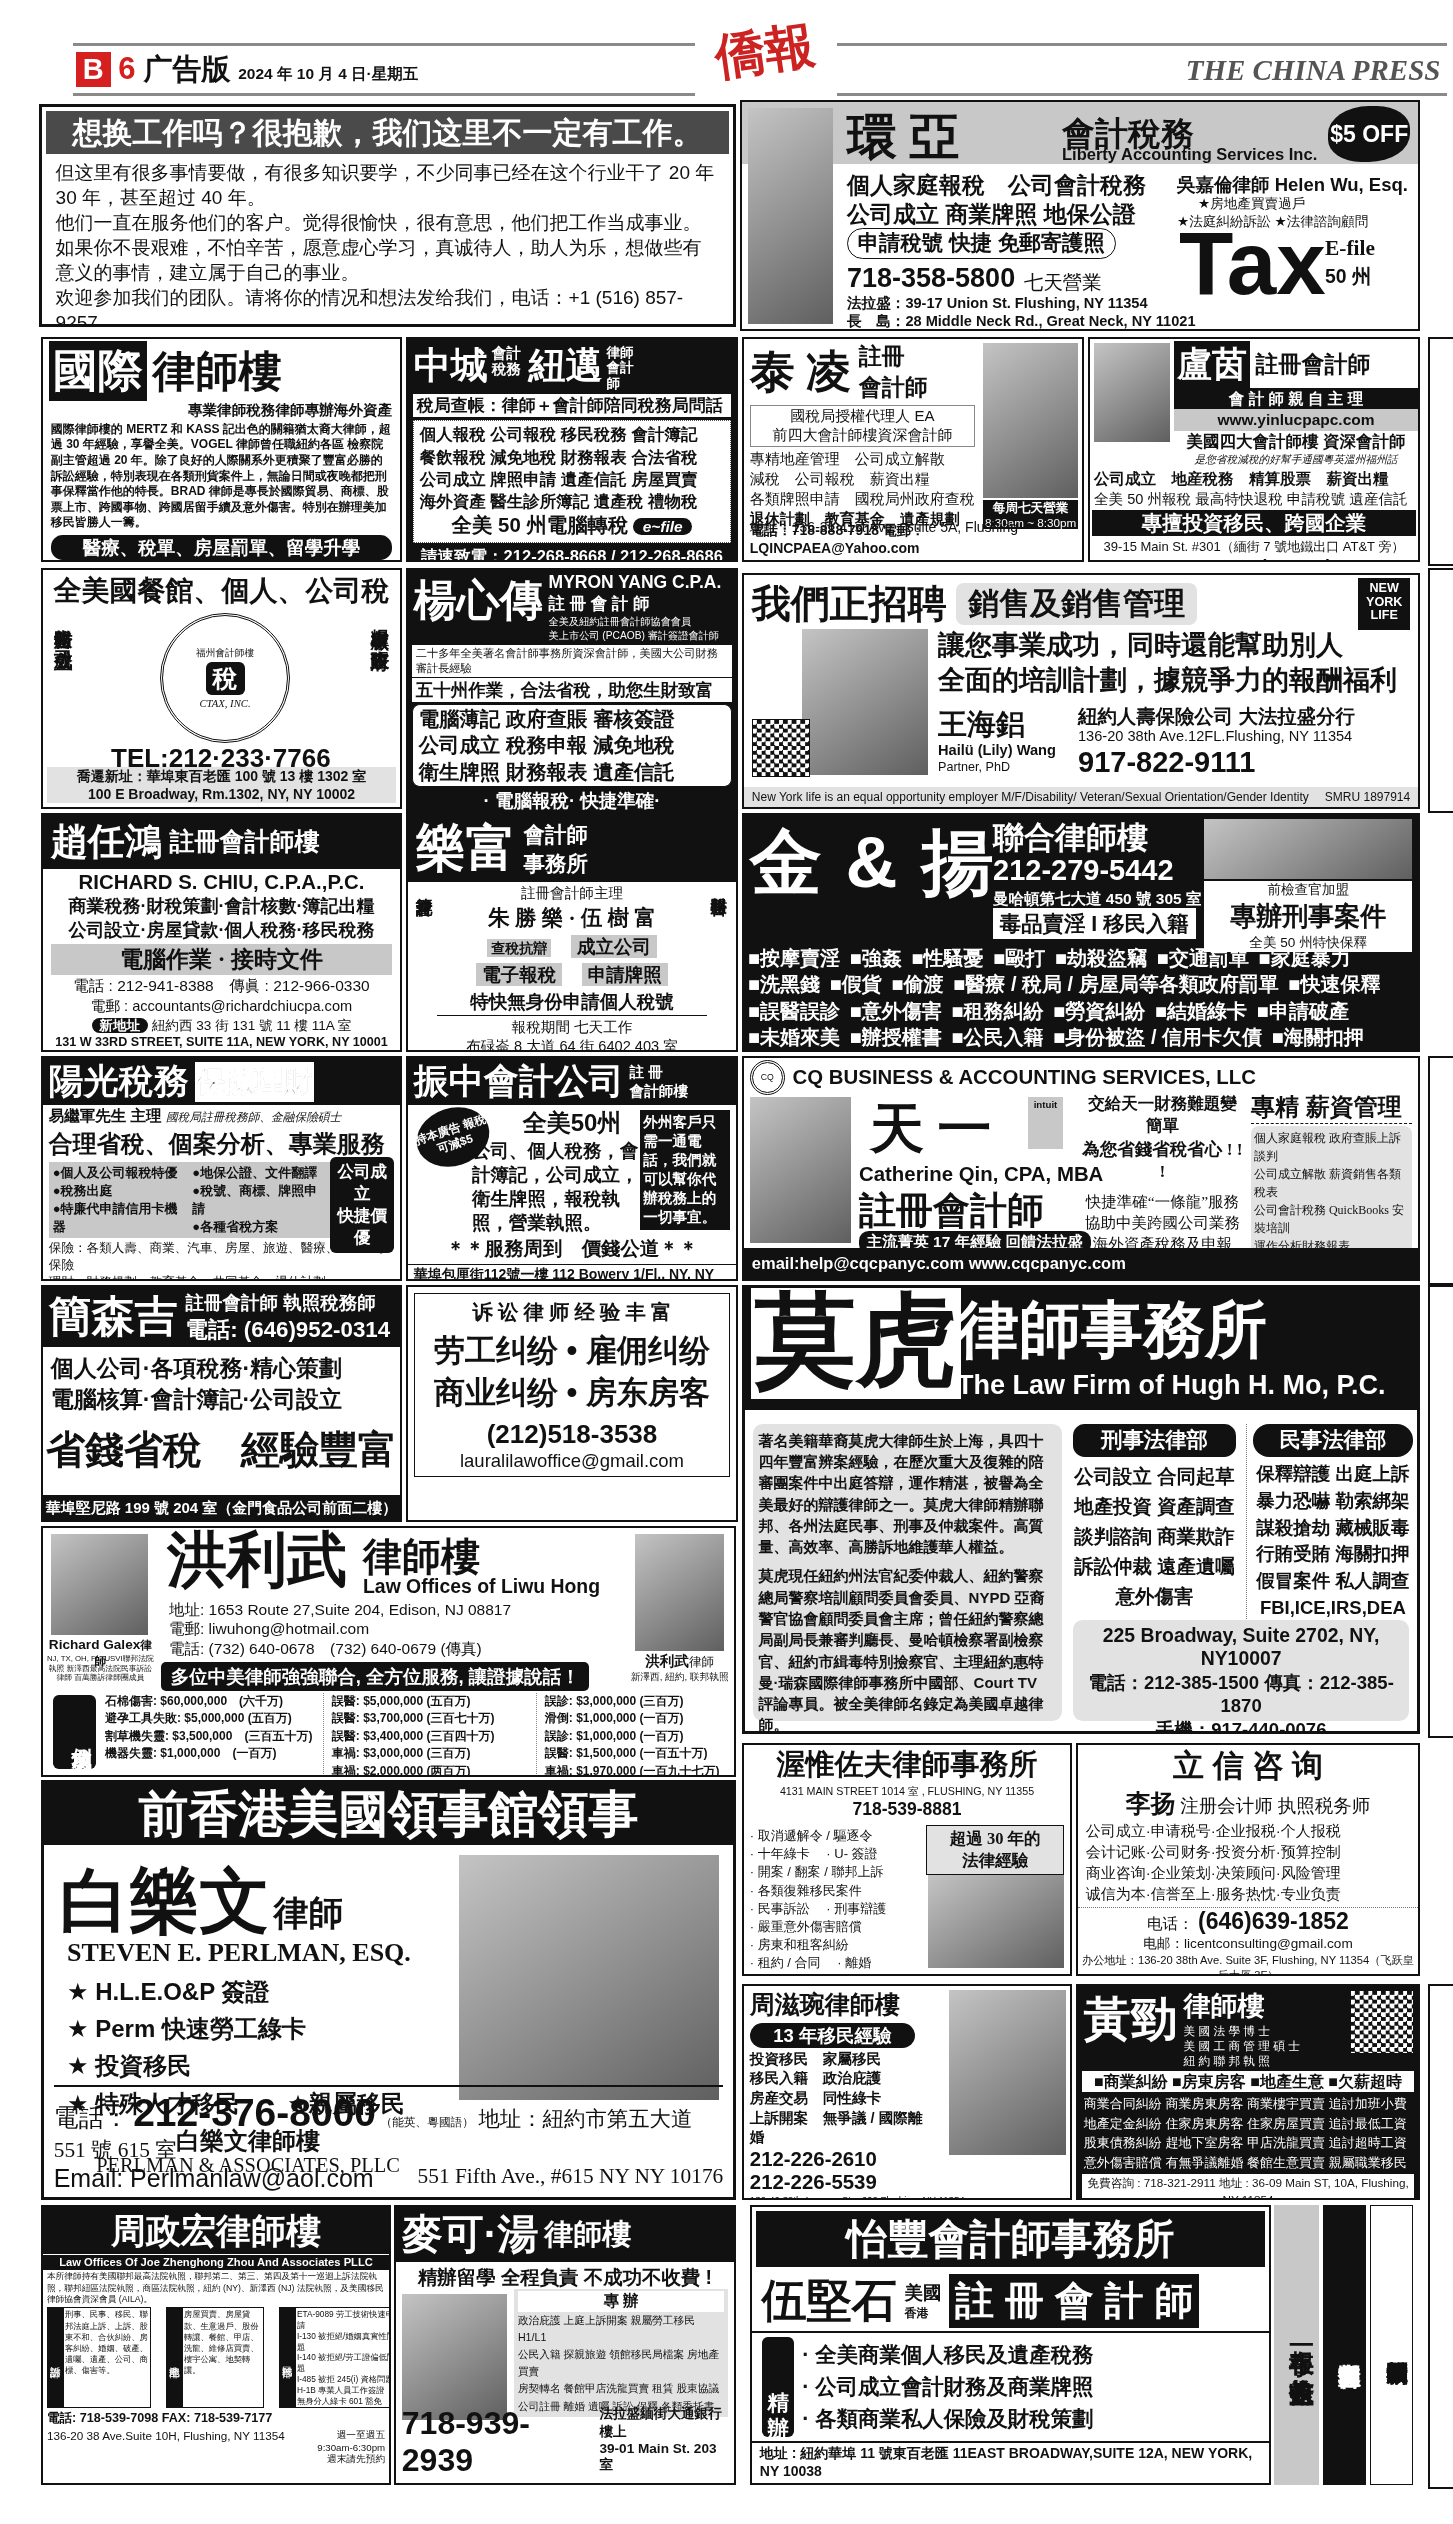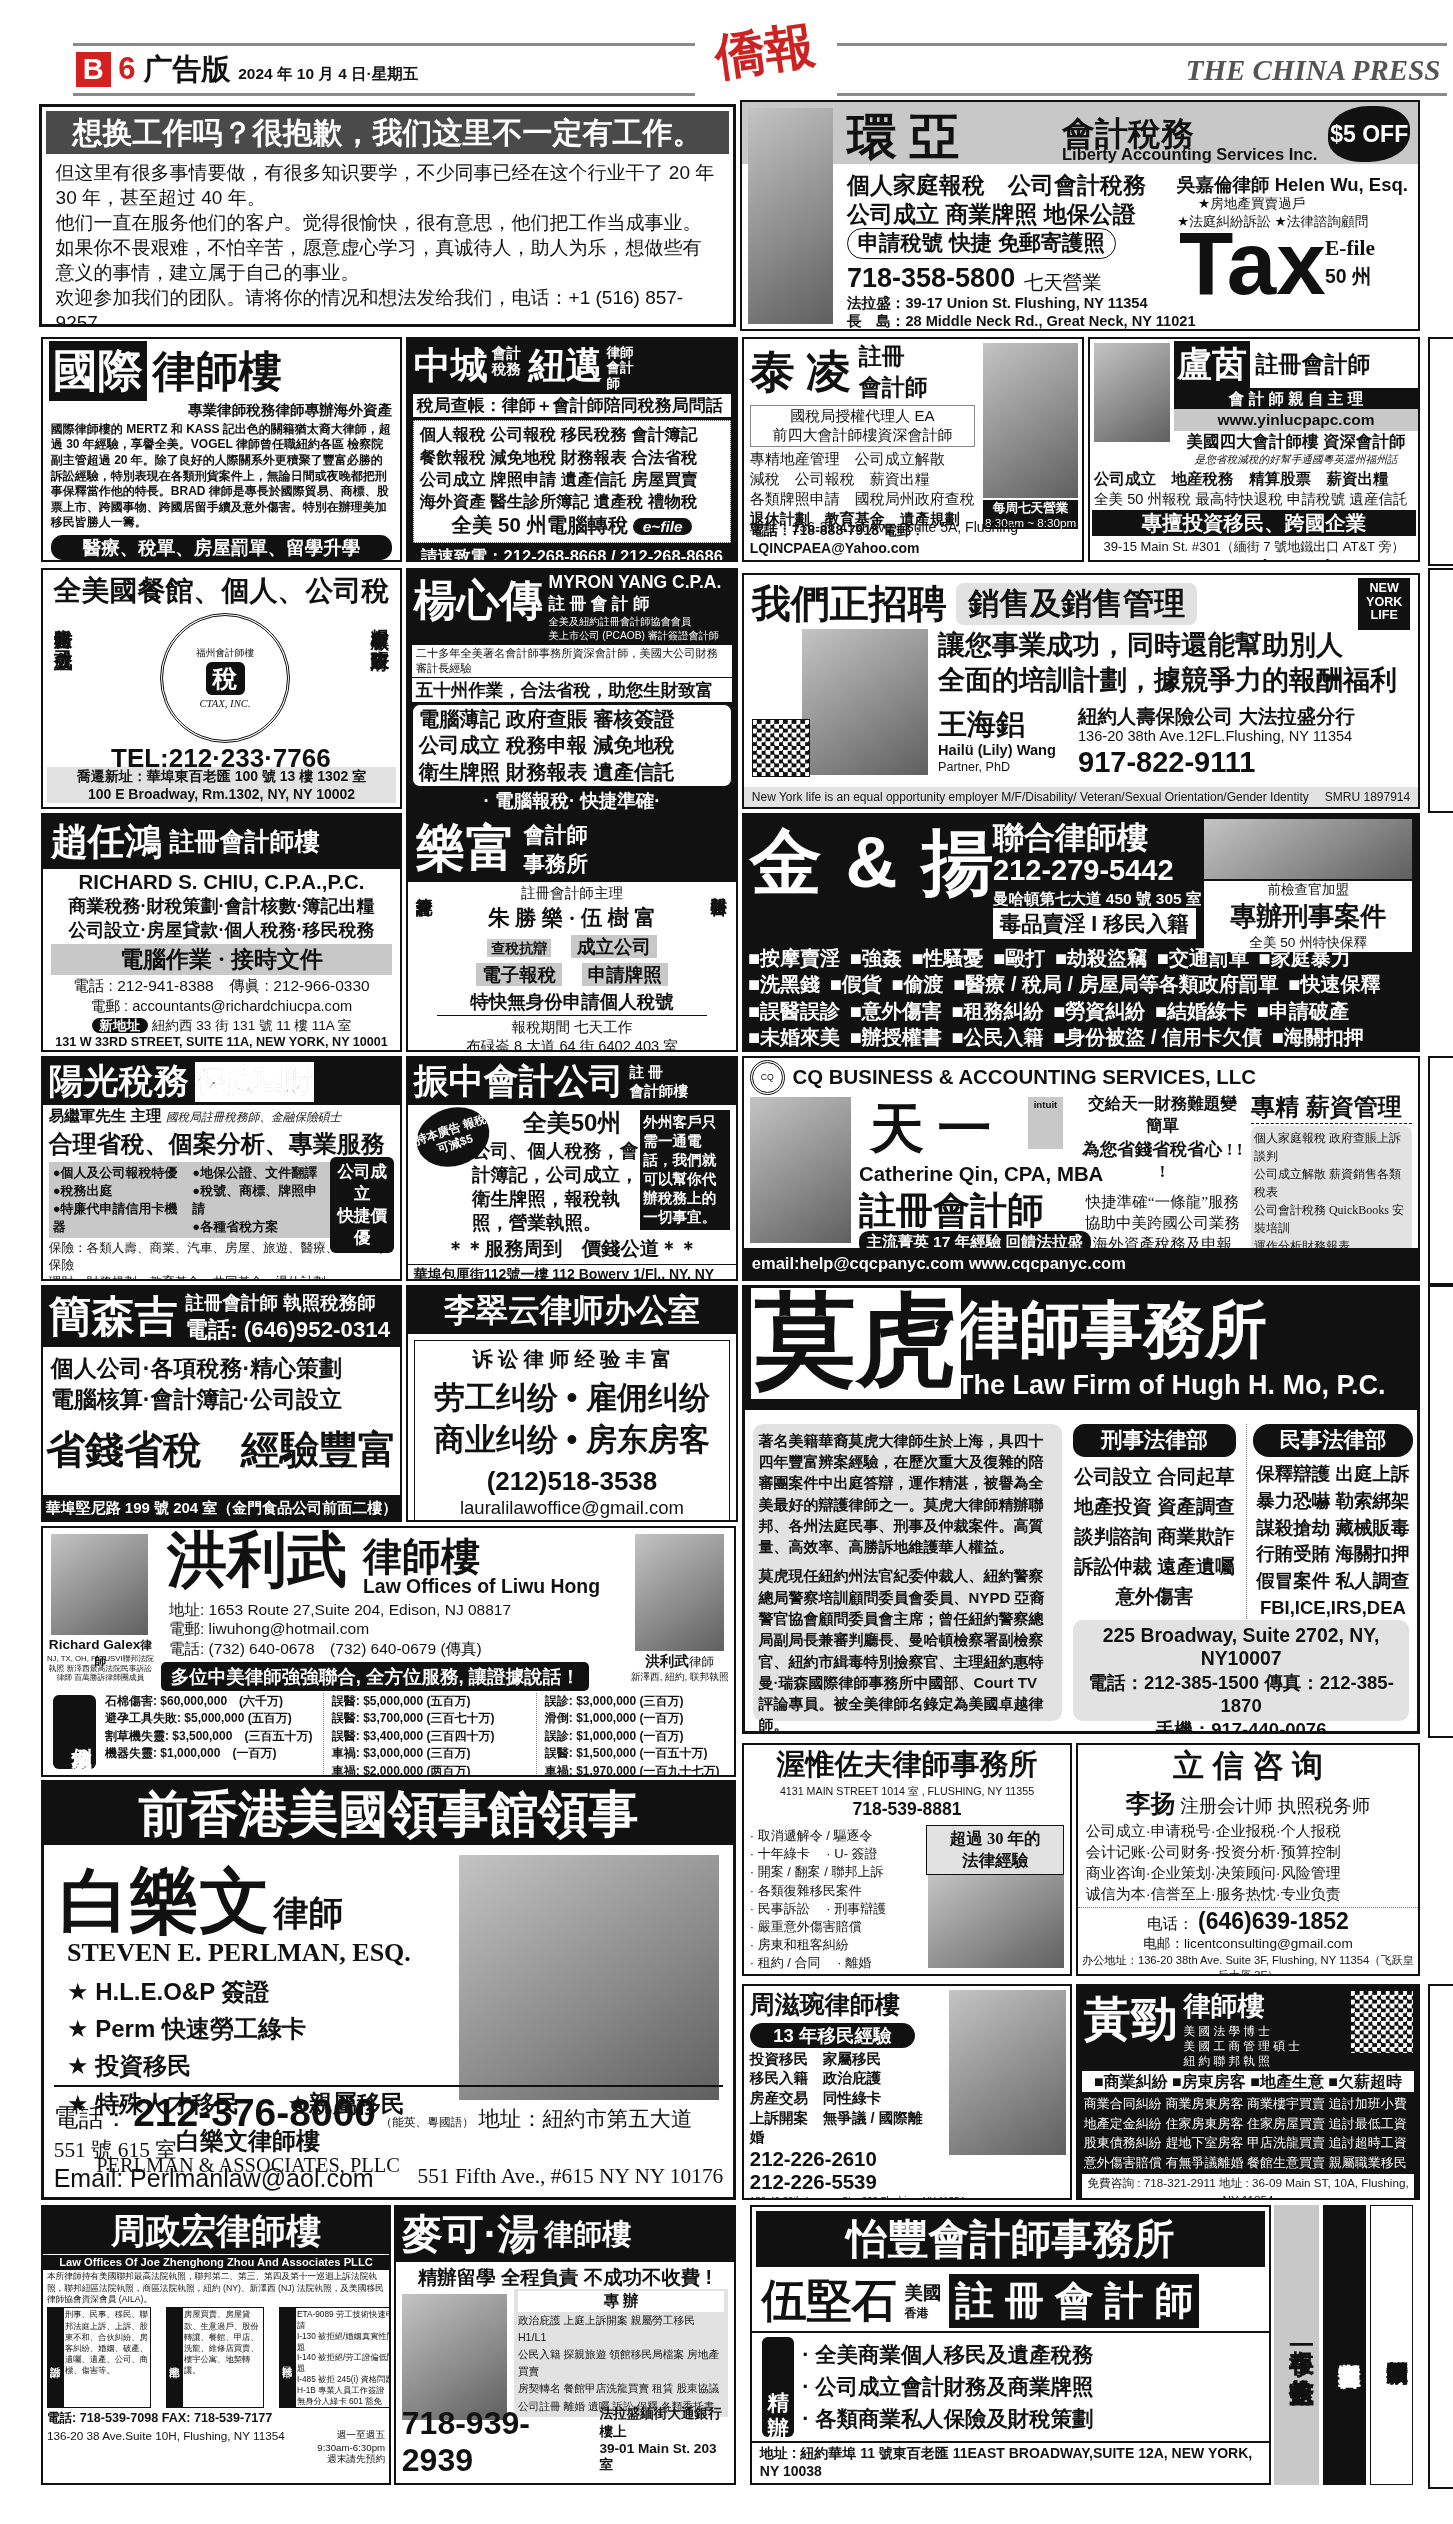--- a/index.html
+++ b/index.html
@@ -363,21 +363,20 @@
         <span class="line b" style="font-size:22.3px">電話:  (646)952-0314</span>
       </span>
     </div>
     <div class="b" style="padding:5.8px 7.8px 0;font-size:23px">個人公司·各項稅務·精心策劃</div>
     <div class="b" style="padding:0 7.8px;font-size:23px">電腦核算·會計簿記·公司設立</div>
     <div class="b c" style="font-size:39px;margin-top:7.8px">省錢省稅　經驗豐富</div>
     <div class="inv c b" style="position:absolute;left:0;bottom:0;width:100%;font-size:15px;line-height:25px">華埠堅尼路 199 號 204 室（金門食品公司前面二樓）</div>
   </div>
 
   <div class="ad" style="left:406px;top:1285px;width:332px;height:237px">
-    <div class="inv c b" style="font-size:32px;line-height:47px">李翠云律师办公室</div>
     <div style="border:1.9px solid #111;margin:5.8px;text-align:center;padding:3.9px 0">
       <div class="b serif" style="font-size:20.4px">诉 讼 律 师 经 验 丰 富</div>
       <div class="b" style="font-size:31px;margin-top:3.9px">劳工纠纷 • 雇佣纠纷</div>
       <div class="b" style="font-size:31px">商业纠纷 • 房东房客</div>
       <div class="b" style="font-size:26px;margin-top:5.8px">(212)518-3538</div>
       <div style="font-size:18.5px">lauralilawoffice@gmail.com</div>
     </div>
   </div>
 
   <div class="ad" style="left:742px;top:1285px;width:678px;height:449px;border-width:3.9px">

